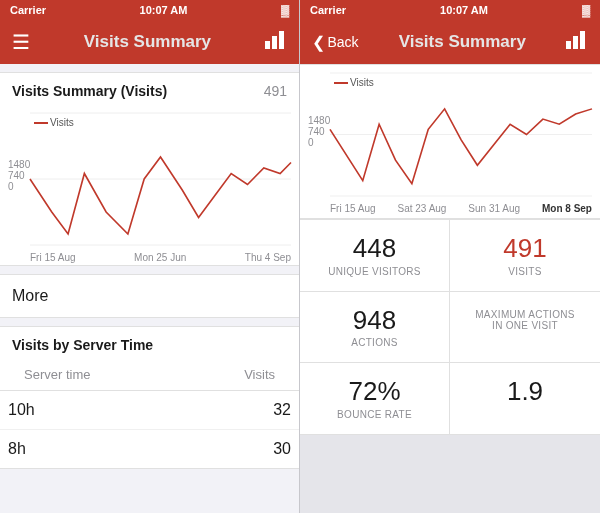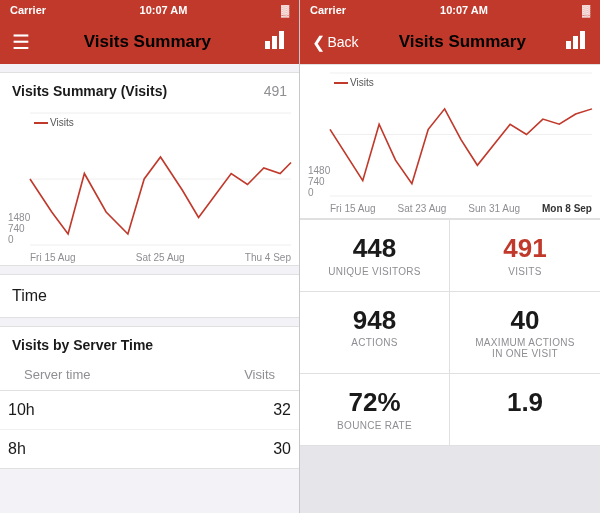--- a/index.html
+++ b/index.html
@@ -43,21 +43,21 @@
       color: white;
       display: flex;
       align-items: center;
       justify-content: space-between;
       padding: 8px 12px;
       height: 44px;
     }
     .nav-bar-title {
       font-size: 17px;
       font-weight: 600;
-      color: #000000;
+      color: #e5e5e5;
     }
     .nav-bar-icon {
       color: white;
       font-size: 20px;
       cursor: pointer;
     }
     .nav-bar-back {
       display: flex;
       align-items: center;
       color: white;
@@ -101,21 +101,21 @@
       position: relative;
       height: 160px;
     }
     .chart-labels-y {
       position: absolute;
       left: 8px;
       top: 0;
       bottom: 20px;
       display: flex;
       flex-direction: column;
-      justify-content: flex-end;
+      justify-content: center;
       font-size: 10px;
       color: #8e8e93;
     }
     .chart-labels-x {
       position: absolute;
       bottom: 2px;
       left: 30px;
       right: 8px;
       display: flex;
       justify-content: space-between;
@@ -210,21 +210,21 @@
       padding: 14px 12px;
       border-right: 1px solid #e0e0e0;
       border-bottom: 1px solid #e0e0e0;
       text-align: center;
     }
     .stat-cell:nth-child(2n) {
       border-right: none;
     }
     .stat-number {
       font-size: 26px;
-      font-weight: 700;
+      font-weight: 400;
       color: #1a1a1a;
       line-height: 1.1;
     }
     .stat-number.red {
       color: #c0392b;
     }
     .stat-label {
       font-size: 10px;
       color: #8e8e93;
       text-transform: uppercase;
@@ -288,28 +288,28 @@
 
             <line x1="0" y1="0" x2="240" y2="0" stroke="#e0e0e0" stroke-width="0.5"></line>
             <line x1="0" y1="60" x2="240" y2="60" stroke="#e0e0e0" stroke-width="0.5"></line>
             <line x1="0" y1="120" x2="240" y2="120" stroke="#e0e0e0" stroke-width="0.5"></line>
 
             <polyline points="0,60 20,90 35,110 50,55 70,90 90,110 105,60 120,40 140,70 155,95 170,75 185,55 200,65 215,50 230,55 240,45" fill="none" stroke="#c0392b" stroke-width="1.5"></polyline>
           </svg>
         </div>
         <div class="chart-labels-x">
           <span>Fri 15 Aug</span>
-          <span>Sat 25 Aug</span>
+          <span>Mon 25 Jun</span>
           <span>Thu 4 Sep</span>
         </div>
       </div>
     </div>
 
     <div class="more-row">
-      <span class="more-text">Time</span>
+      <span class="more-text">More</span>
     </div>
 
     <div class="table-card">
       <div class="card-header">
         <span class="card-title">Visits by Server Time</span>
       </div>
       <div class="table-header-row">
         <span>Server time</span>
         <span>Visits</span>
       </div>
@@ -380,21 +380,20 @@
     </div>
     <div class="stat-cell">
       <div class="stat-number red">491</div>
       <div class="stat-label">VISITS</div>
     </div>
     <div class="stat-cell">
       <div class="stat-number">948</div>
       <div class="stat-label">ACTIONS</div>
     </div>
     <div class="stat-cell">
-      <div class="stat-number">40</div>
       <div class="stat-label">MAXIMUM ACTIONS<br>IN ONE VISIT</div>
     </div>
     <div class="stat-cell">
       <div class="stat-number">72%</div>
       <div class="stat-label">BOUNCE RATE</div>
     </div>
     <div class="stat-cell">
       <div class="stat-number">1.9</div>
     </div>
   </div>

